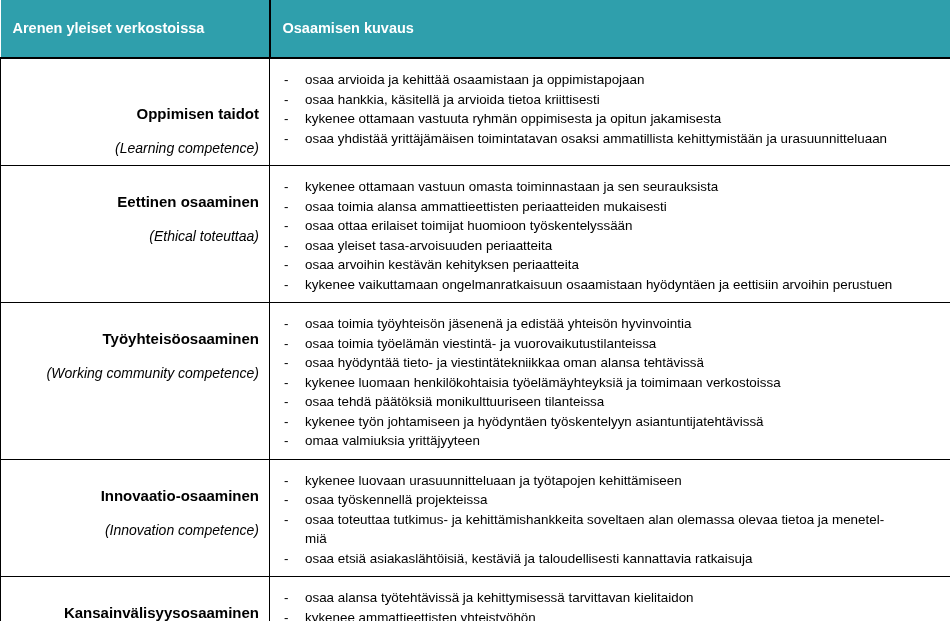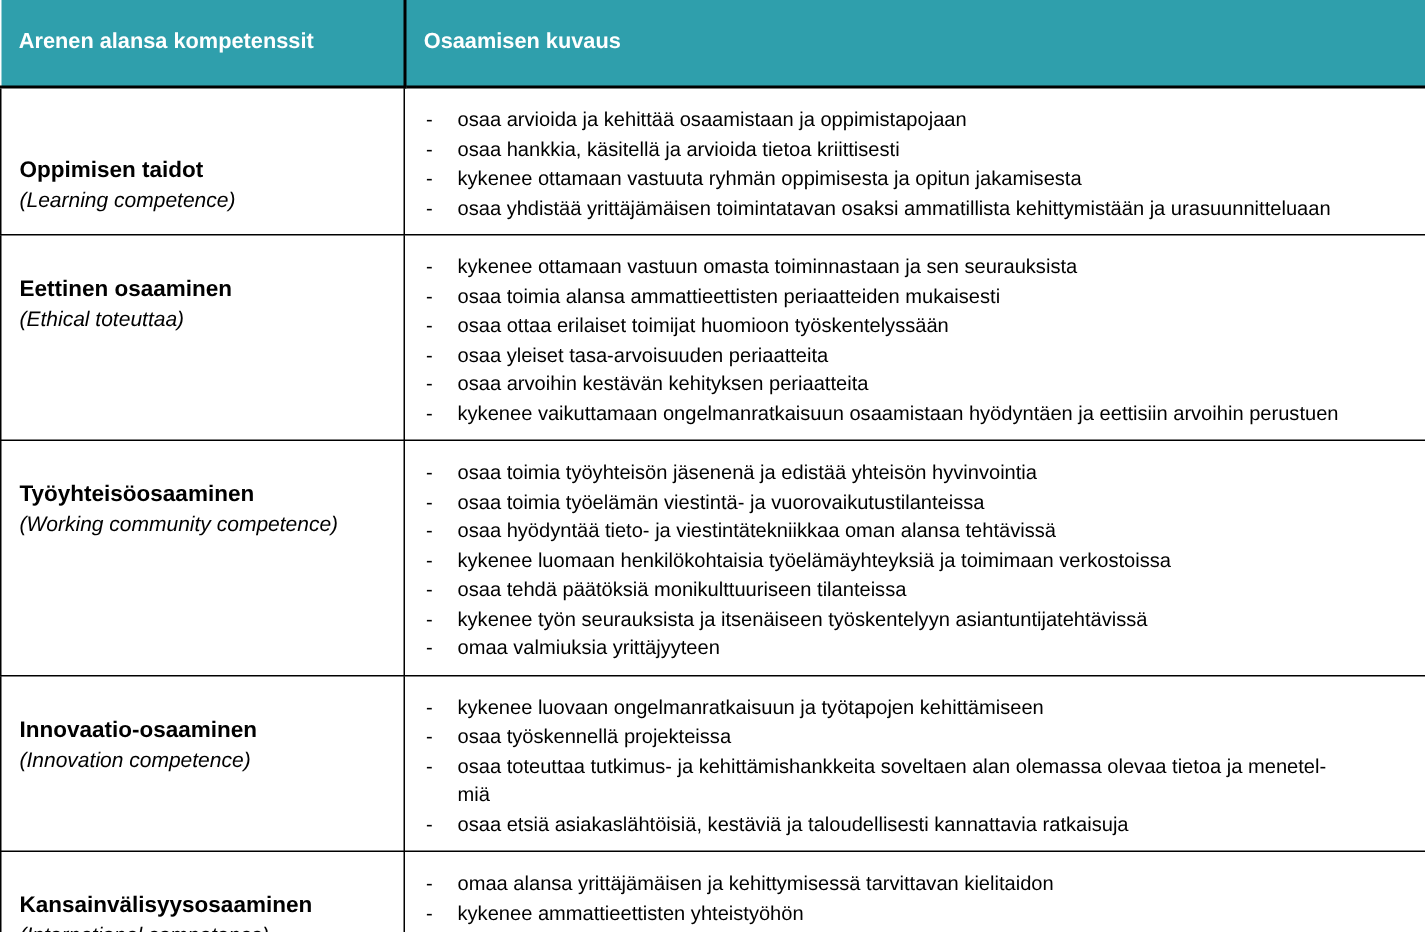--- a/index.html
+++ b/index.html
@@ -40,33 +40,33 @@
     border: 1.5px solid #000000;
     vertical-align: top;
     background: #ffffff;
   }
   tr.row-0 { height: 96px;  }
   tr.row-1 { height: 126px; }
   tr.row-2 { height: 143px; }
   tr.row-3 { height: 110px; }
   tr.row-4 { height: 84px;  }
 
-  td.left-cell { padding: 26px 10px 8px 12px; }
+  td.left-cell { padding: 26px 10px 8px 12px; text-align: right; }
   tr.row-0 td.left-cell { padding-top: 45px; }
 
   .competence-title {
     font-size: 15px;
     font-weight: bold;
     line-height: 19px;
   }
   .competence-subtitle {
     font-size: 14px;
     font-style: italic;
     line-height: 18px;
-    margin-top: 1px;
+    margin-top: 16px;
   }
 
   td.desc-cell { padding: 11px 8px 8px 14px; }
   ul.desc-list {
     list-style: none;
     margin: 0;
     padding: 0;
     font-size: 13.4px;
     line-height: 19.5px;
   }
@@ -83,21 +83,21 @@
 </head>
 <body>
 
 <table class="competence-table">
   <colgroup>
     <col class="col-competence">
     <col class="col-description">
   </colgroup>
   <thead>
     <tr>
-      <th class="header-cell">Arenen alansa kompetenssit</th>
+      <th class="header-cell">Arenen yleiset verkostoissa</th>
       <th class="header-cell">Osaamisen kuvaus</th>
     </tr>
   </thead>
   <tbody id="table-body">
       <tr class="row-0">
         <td class="left-cell">
           <div class="competence-title">Oppimisen taidot</div>
           <div class="competence-subtitle">(Learning competence)</div>
         </td>
         <td class="desc-cell">
@@ -177,39 +177,39 @@
             <li>
               <span class="dash">-</span>
               <span class="desc-text">kykenee luomaan henkilökohtaisia työelämäyhteyksiä ja toimimaan verkostoissa</span>
             </li>
             <li>
               <span class="dash">-</span>
               <span class="desc-text">osaa tehdä päätöksiä monikulttuuriseen tilanteissa</span>
             </li>
             <li>
               <span class="dash">-</span>
-              <span class="desc-text">kykenee työn seurauksista ja itsenäiseen työskentelyyn asiantuntijatehtävissä</span>
+              <span class="desc-text">kykenee työn johtamiseen ja hyödyntäen työskentelyyn asiantuntijatehtävissä</span>
             </li>
             <li>
               <span class="dash">-</span>
               <span class="desc-text">omaa valmiuksia yrittäjyyteen</span>
             </li>
           </ul>
         </td>
       </tr>
       <tr class="row-3">
         <td class="left-cell">
           <div class="competence-title">Innovaatio-osaaminen</div>
           <div class="competence-subtitle">(Innovation competence)</div>
         </td>
         <td class="desc-cell">
           <ul class="desc-list">
             <li>
               <span class="dash">-</span>
-              <span class="desc-text">kykenee luovaan ongelmanratkaisuun ja työtapojen kehittämiseen</span>
+              <span class="desc-text">kykenee luovaan urasuunnitteluaan ja työtapojen kehittämiseen</span>
             </li>
             <li>
               <span class="dash">-</span>
               <span class="desc-text">osaa työskennellä projekteissa</span>
             </li>
             <li>
               <span class="dash">-</span>
               <span class="desc-text">osaa toteuttaa tutkimus- ja kehittämishankkeita soveltaen alan olemassa olevaa tietoa ja menetel-
 miä</span>
             </li>
@@ -222,21 +222,21 @@
       </tr>
       <tr class="row-4">
         <td class="left-cell">
           <div class="competence-title">Kansainvälisyysosaaminen</div>
           <div class="competence-subtitle">(International competence)</div>
         </td>
         <td class="desc-cell">
           <ul class="desc-list">
             <li>
               <span class="dash">-</span>
-              <span class="desc-text">omaa alansa yrittäjämäisen ja kehittymisessä tarvittavan kielitaidon</span>
+              <span class="desc-text">osaa alansa työtehtävissä ja kehittymisessä tarvittavan kielitaidon</span>
             </li>
             <li>
               <span class="dash">-</span>
               <span class="desc-text">kykenee ammattieettisten yhteistyöhön</span>
             </li>
             <li>
               <span class="dash">-</span>
               <span class="desc-text">osaa ottaa työssään huomioon alansa kansainvälisyyskehityksen vaikutuksia ja mahdollisuuksia</span>
             </li>
           </ul>

